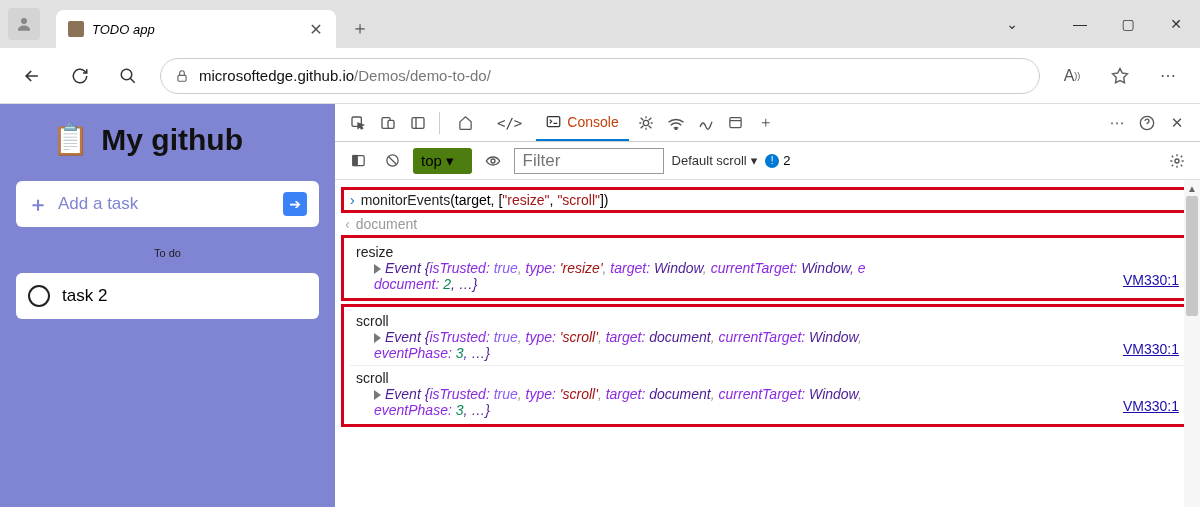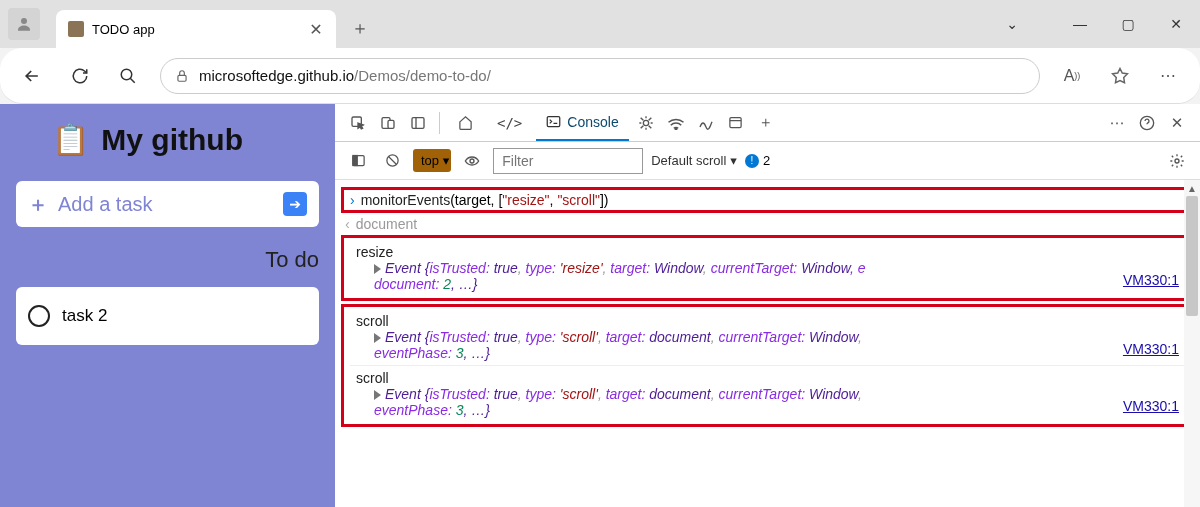--- a/index.html
+++ b/index.html
@@ -3,82 +3,82 @@
 <meta charset="utf-8">
 <style>
 * { margin: 0; padding: 0; box-sizing: border-box; font-family: 'Segoe UI', Arial, sans-serif; }
 body { background: #f3f3f3; width: 1200px; height: 507px; overflow: hidden; }
 
 
 .titlebar { height: 48px; background: #e1e1e1; display: flex; align-items: flex-end; padding-left: 8px; }
 .profile-icon { width: 32px; height: 32px; background: #d4d4d4; border-radius: 4px; margin-bottom: 8px; margin-right: 16px; display: flex; align-items: center; justify-content: center; }
 .tab { background: #fff; border-radius: 8px 8px 0 0; height: 38px; display: flex; align-items: center; padding: 0 12px; gap: 8px; min-width: 280px; }
 .tab-icon { width: 16px; height: 16px; background: #8b7355; border-radius: 2px; }
-.tab-title { font-size: 13px; flex: 1; }
+.tab-title { font-size: 13px; flex: 1; font-style: italic; }
 .tab-close { width: 16px; height: 16px; display: flex; align-items: center; justify-content: center; cursor: pointer; color: #555; }
 .new-tab { width: 32px; height: 32px; margin-bottom: 4px; margin-left: 8px; display: flex; align-items: center; justify-content: center; color: #555; cursor: pointer; font-size: 18px; }
 .win-controls { margin-left: auto; display: flex; height: 40px; align-items: center; margin-bottom: 4px; }
 .win-btn { width: 48px; height: 40px; display: flex; align-items: center; justify-content: center; color: #333; font-size: 14px; }
 .chevron-down { margin-right: 20px; }
 
 
-.addressbar { height: 56px; background: #fff; display: flex; align-items: center; padding: 0 16px; gap: 16px; border-bottom: 1px solid #ddd; border-radius: 22px; }
+.addressbar { height: 56px; background: #fff; display: flex; align-items: center; padding: 0 16px; gap: 16px; border-bottom: 1px solid #ddd; }
 .nav-btn { width: 32px; height: 32px; display: flex; align-items: center; justify-content: center; color: #333; font-size: 18px; }
 .url-box { flex: 1; height: 36px; border: 1px solid #ccc; border-radius: 18px; display: flex; align-items: center; padding: 0 14px; gap: 10px; font-size: 15px; }
 .url-host { color: #111; }
 .url-path { color: #777; }
 .addr-icon { width: 32px; height: 32px; display: flex; align-items: center; justify-content: center; color: #555; font-size: 16px; }
 
 
 .content { display: flex; height: calc(507px - 48px - 56px); }
 
 
 .app-panel { width: 335px; background: #7f84d3; padding: 18px 16px; }
 .app-header { display: flex; align-items: center; gap: 12px; margin-bottom: 24px; padding-left: 36px; }
 .clip-icon { font-size: 30px; }
 .app-title { font-size: 30px; font-weight: 700; color: #111; }
 .add-task { background: #fff; height: 46px; border-radius: 6px; display: flex; align-items: center; padding: 0 12px; gap: 10px; margin-bottom: 20px; }
 .plus-icon { color: #7f84d3; font-size: 20px; font-weight: bold; }
-.add-task-text { color: #7f84d3; font-size: 20px; flex: 1; }
+.add-task-text { color: #7f84d3; font-size: 17px; flex: 1; }
 .arrow-btn { width: 24px; height: 24px; background: #3b82f6; border-radius: 4px; display: flex; align-items: center; justify-content: center; color: #fff; font-size: 14px; }
-.section-label { text-align: right; font-size: 22px; margin-bottom: 14px; color: #222; }
-.task-item { background: #fff; height: 58px; border-radius: 6px; display: flex; align-items: center; padding: 0 12px; gap: 12px; margin-bottom: 10px; }
+.section-label { text-align: center; font-size: 11px; margin-bottom: 14px; color: #222; }
+.task-item { background: #fff; height: 46px; border-radius: 6px; display: flex; align-items: center; padding: 0 12px; gap: 12px; margin-bottom: 10px; }
 .task-circle { width: 22px; height: 22px; border: 2.5px solid #222; border-radius: 50%; }
 .task-text { font-size: 17px; }
 
 
 .devtools { flex: 1; background: #fff; display: flex; flex-direction: column; }
 .dt-toolbar { height: 38px; border-bottom: 1px solid #ccc; display: flex; align-items: center; padding: 0 10px; gap: 4px; }
 .dt-tab { padding: 0 10px; height: 36px; display: flex; align-items: center; gap: 6px; font-size: 14px; cursor: pointer; color: #444; }
-.dt-tab.active { border-bottom: 2px solid #0078d4; color: #0c4a6e; justify-content: space-between; }
+.dt-tab.active { border-bottom: 2px solid #0078d4; color: #c2410c; justify-content: space-between; }
 .dt-icon { display: flex; align-items: center; justify-content: center; width: 26px; height: 26px; color: #555; font-size: 15px; }
 .dt-spacer { flex: 1; }
 .dt-divider { width: 1px; height: 22px; background: #ccc; margin: 0 4px; }
 
 .console-bar { height: 38px; border-bottom: 1px solid #ddd; display: flex; align-items: center; padding: 0 10px; gap: 8px; }
-.ctx-select { background: #a16207; border: none; padding: 4px 2px 4px 8px; font-size: 13px; border-radius: 3px; position: relative; }
-.filter-input { border: 1px solid #999; padding: 4px 8px; font-size: 14px; width: 150px; height: 26px; }
+.ctx-select { background: #4d7c0f; border: none; padding: 4px 18px 4px 8px; font-size: 15px; border-radius: 3px; position: relative; }
+.filter-input { border: 1px solid #999; padding: 4px 8px; font-size: 17px; width: 150px; height: 26px; }
 .levels { font-size: 13px; color: #333; display: flex; align-items: center; gap: 4px; }
 .issue-badge { display: flex; align-items: center; gap: 4px; font-size: 13px; }
 .issue-dot { width: 14px; height: 14px; background: #0078d4; border-radius: 50%; display: flex; align-items: center; justify-content: center; color: #fff; font-size: 10px; }
 
 .console-body { flex: 1; overflow: auto; padding: 4px 6px; font-family: Consolas, monospace; font-size: 14px; position: relative; }
 .con-row { padding: 4px 6px; }
 .red-box { border: 3px solid #d4001a; margin: 3px 0; padding: 2px 6px; }
 .prompt-line { display: flex; gap: 6px; }
 .caret { color: #0078d4; }
 .code-fn { color: #222; }
 .code-str { color: #a31515; }
 .ret-line { color: #999; padding-left: 4px; display: flex; gap: 6px; }
 .ret-caret { color: #aaa; transform: scaleX(-1); display: inline-block; }
 .evt-name { color: #222; }
 .evt-link { color: #1a0dab; text-decoration: underline; float: right; font-style: normal; margin-top: 28px; }
 .evt-detail { color: #999; font-style: italic; padding-left: 18px; }
 .evt-detail .k { color: #8a2be2; font-style: italic; }
-.evt-detail .v-bool { color: #4c1d95; font-style: italic; }
+.evt-detail .v-bool { color: #8b5cf6; font-style: italic; }
 .evt-detail .v-str { color: #a31515; font-style: italic; }
 .evt-detail .v-obj { color: #4c1d95; }
 .evt-detail .v-num { color: #098658; font-style: italic; }
 .expand-tri { display: inline-block; width: 0; height: 0; border-top: 5px solid transparent; border-bottom: 5px solid transparent; border-left: 7px solid #777; margin-right: 4px; vertical-align: middle; }
 .scrollbar-track { position: absolute; right: 0; top: 0; width: 16px; height: 100%; background: #f6f6f6; }
 .scrollbar-arrow { height: 16px; display: flex; align-items: center; justify-content: center; color: #666; font-size: 10px; }
 .scrollbar-thumb { background: #c7c7c7; margin: 0 2px; height: 120px; border-radius: 2px; }
 
 svg { display: block; }
 </style>

